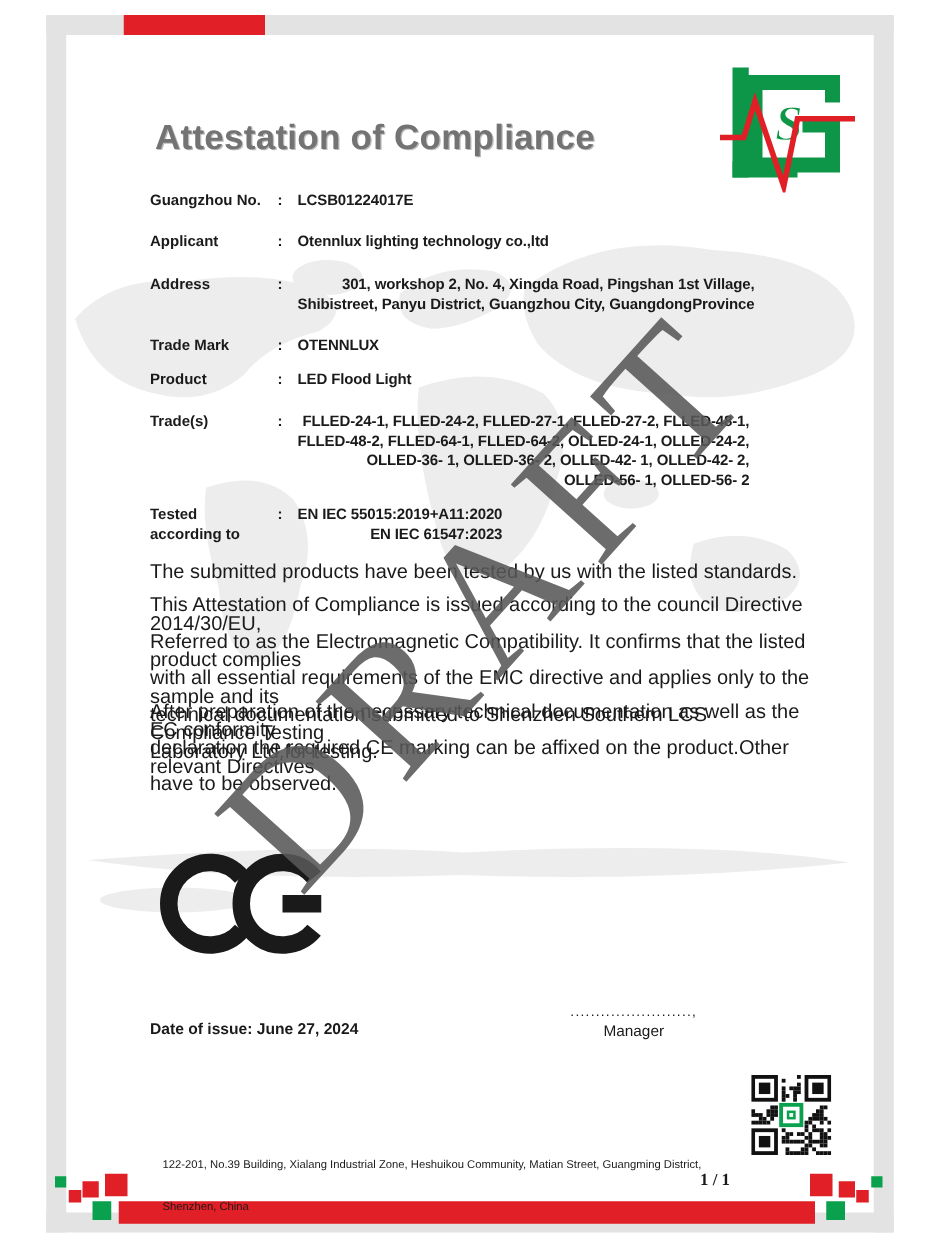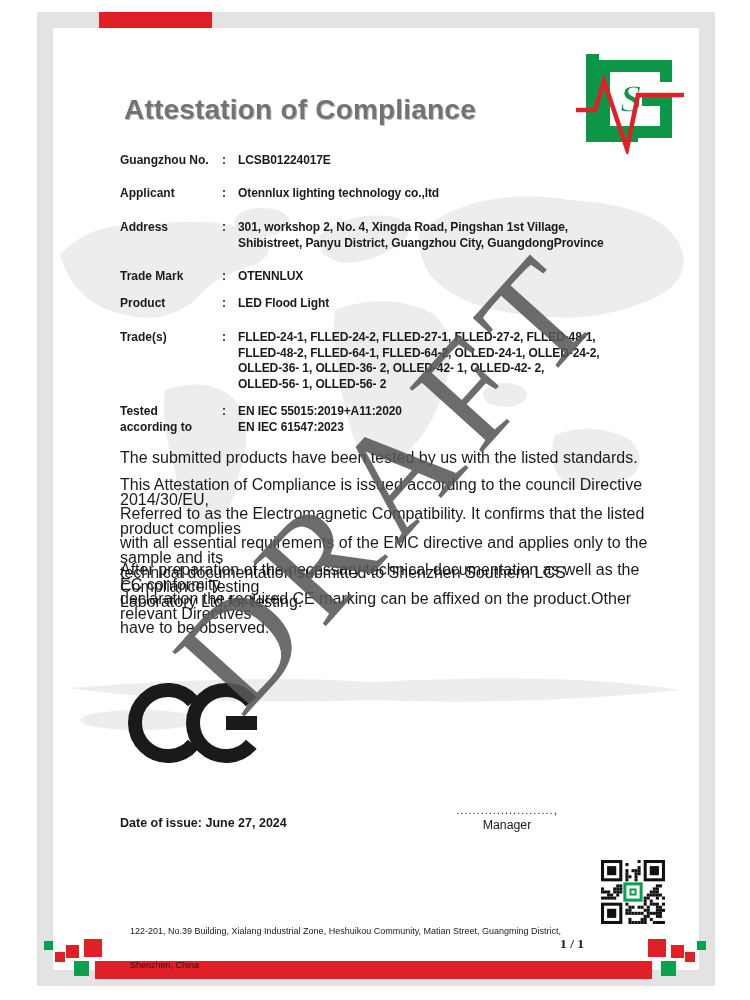--- a/index.html
+++ b/index.html
@@ -26,21 +26,21 @@
   
   .title { position:absolute; left:124px; top:94px; font-size:28px; font-weight:bold;
            letter-spacing:0.2px; color:#737373; text-shadow:1px 1px 0 #bcbcbc; z-index:10; }
   .logo { position:absolute; left:576px; top:52px; z-index:10; }
 
   
   .frow { position:absolute; left:120px; display:flex; z-index:10;
           font-size:12px; line-height:15.6px; font-weight:bold; }
   .flabel { width:102px; white-space:pre-line; }
   .fcolon { width:16px; }
-  .fvalue { white-space:pre; letter-spacing:-0.1px; }
+  .fvalue { white-space:pre; letter-spacing:-0.1px;text-align:right; }
   .r0{top:153px}.r1{top:186px}.r2{top:220px}.r3{top:269px}.r4{top:296px}.r5{top:330px}.r6{top:404px}
 
   
   .para { position:absolute; left:120px; z-index:10; font-size:16px;
           line-height:14.6px; white-space:pre-line; width:530px; }
   .p0{top:451px}.p1{top:478px}.p2{top:563px}
 
   
   .ce { position:absolute; left:126px; top:680px; z-index:10; }
 

